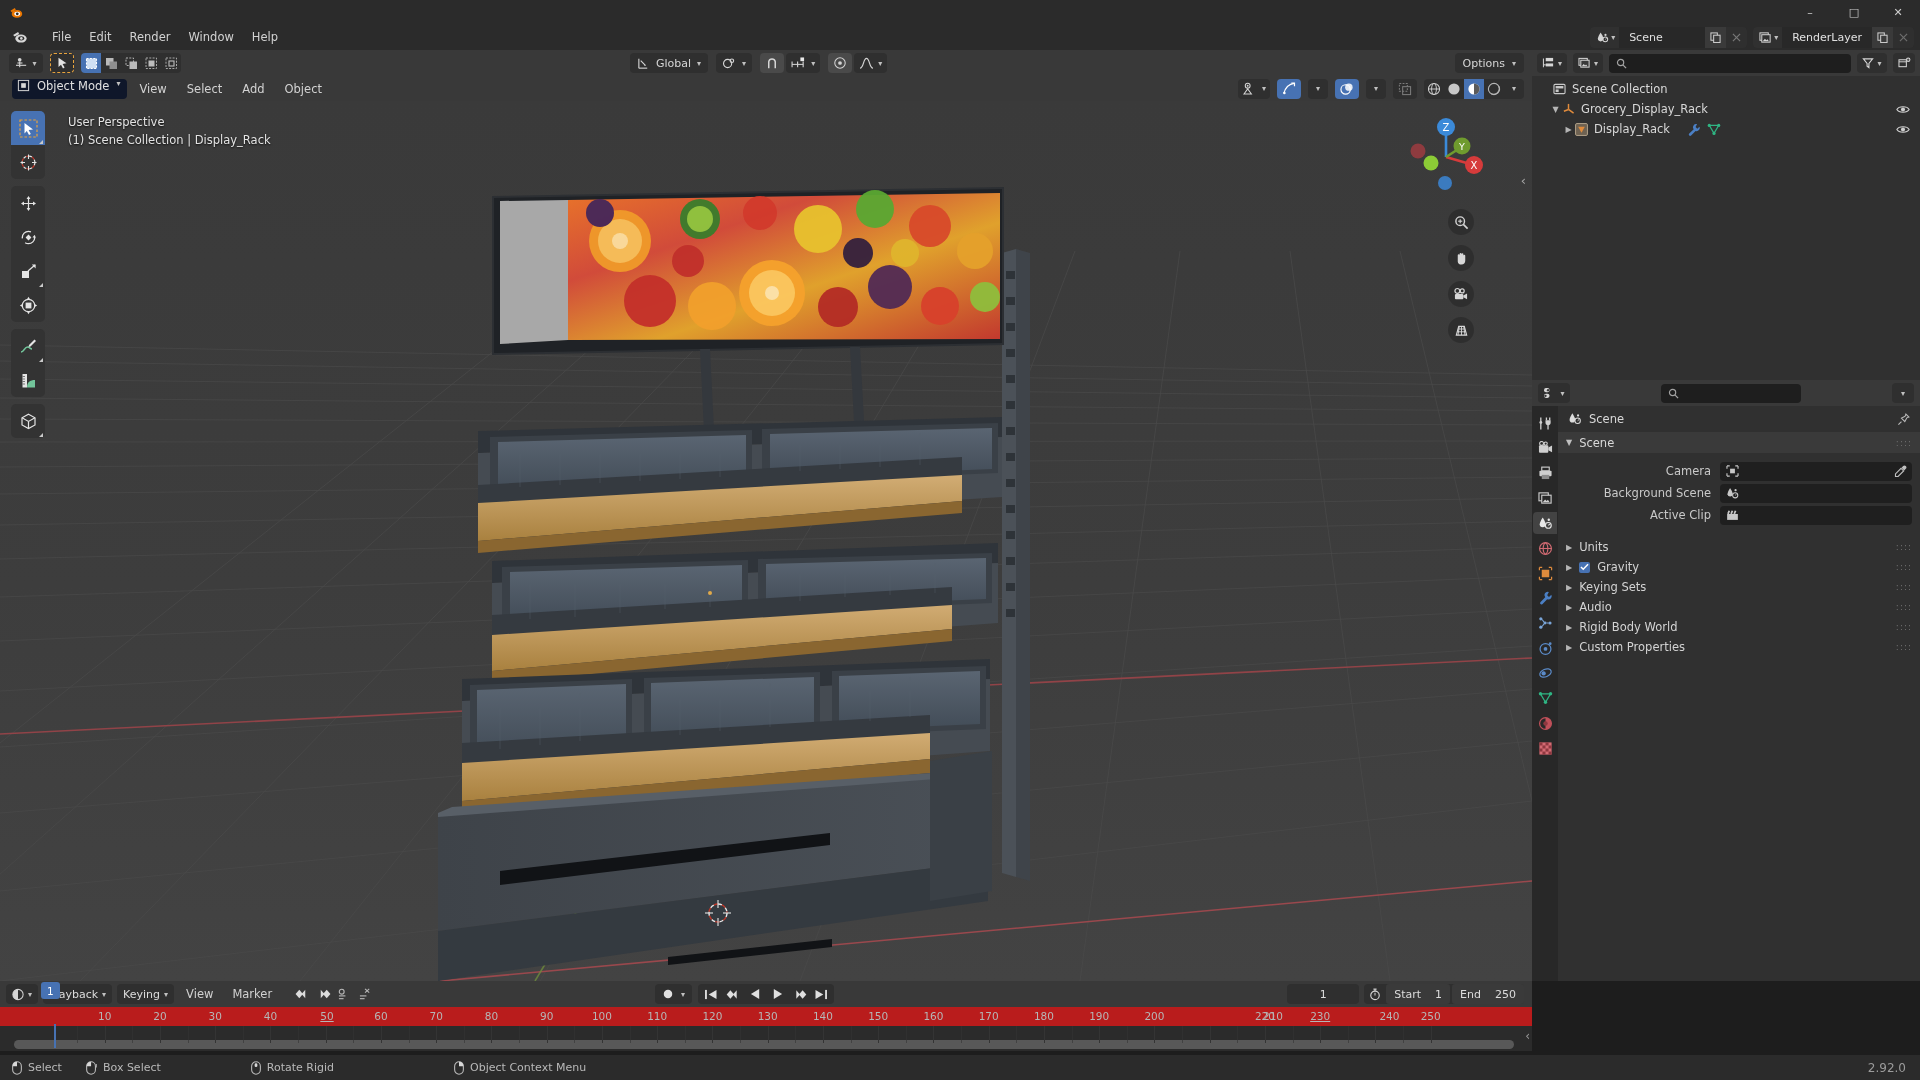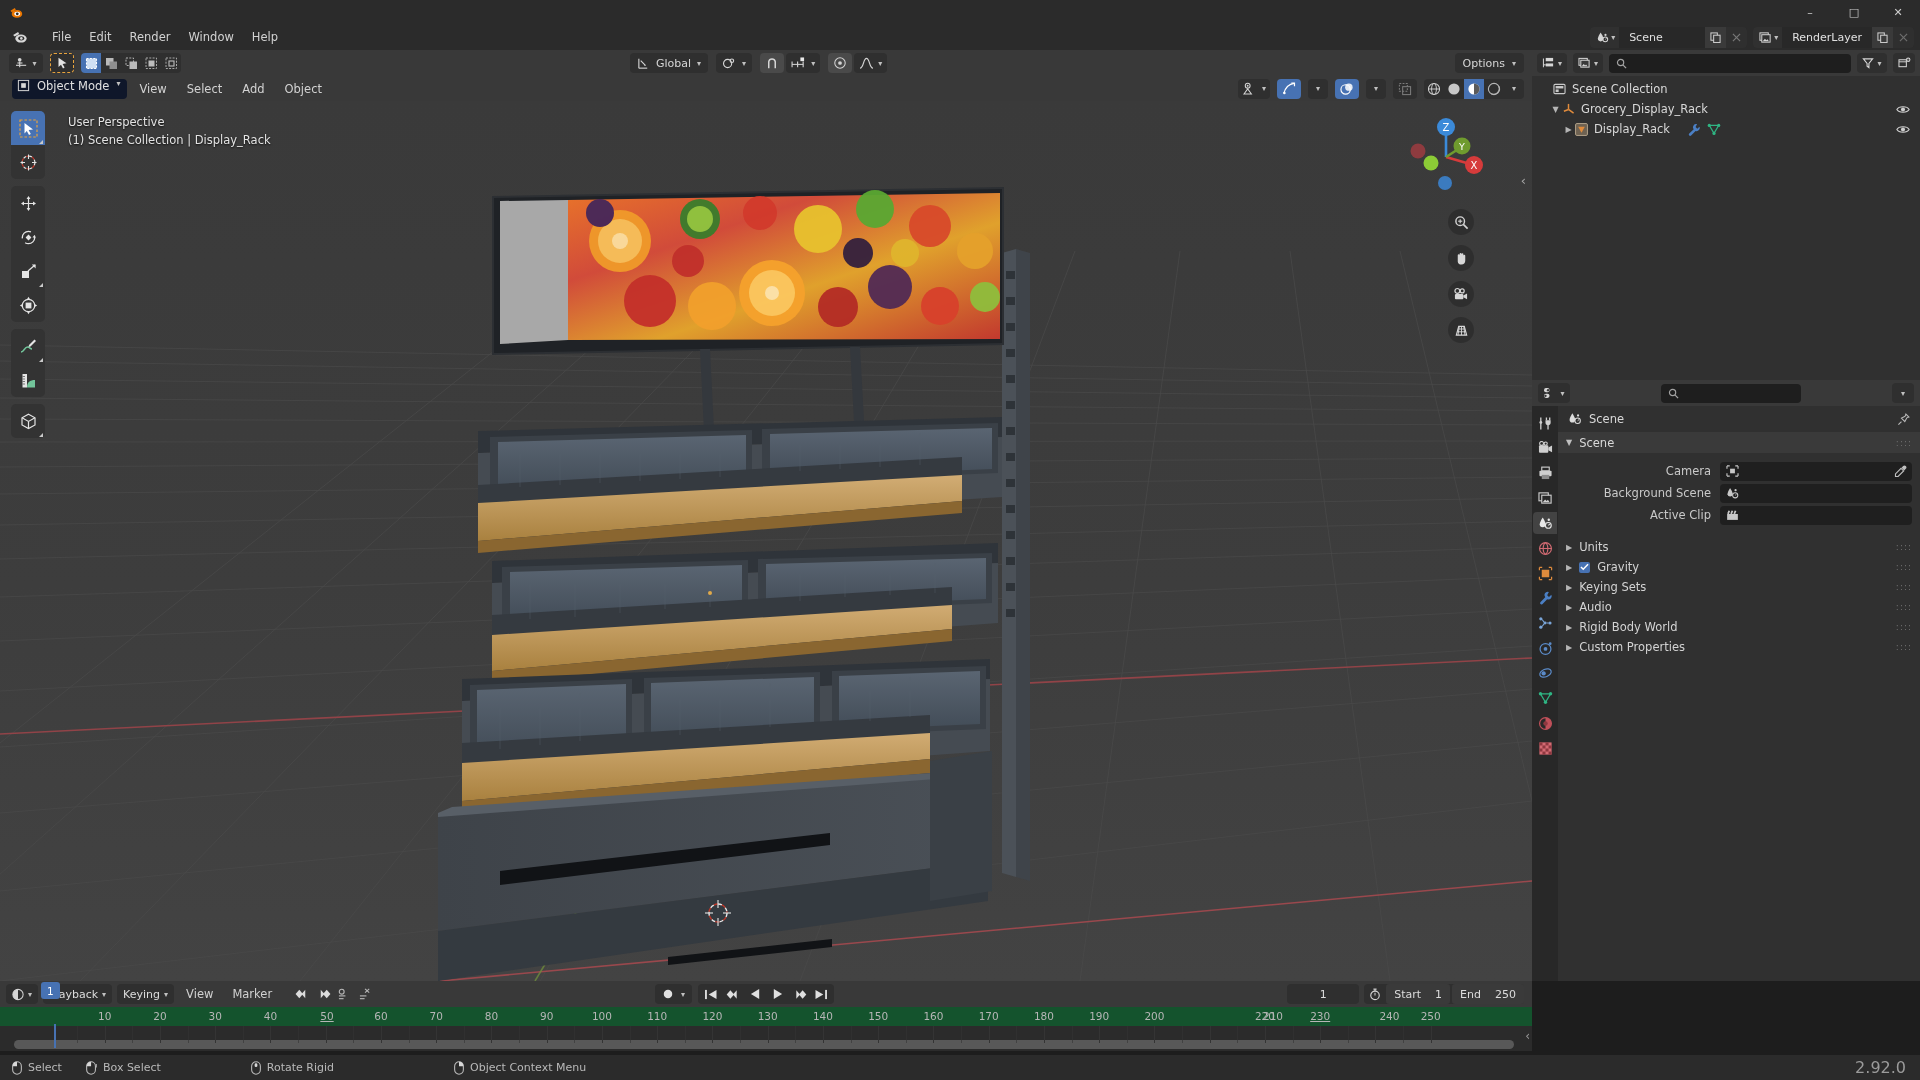--- a/index.html
+++ b/index.html
@@ -148,37 +148,37 @@
   }
   .collapsed-row .grip { position:absolute; right:8px; color:#6d6d6d; font-size:9px; letter-spacing:1px; }
   .cbx { width:11px; height:11px; border-radius:2px; background:#4772b3; display:flex; align-items:center; justify-content:center; }
 
   
   #timeline { position:absolute; left:0; top:981px; width:1532px; height:70px; background:#303030; }
   #tl-header { height:26px; background:#393939; display:flex; align-items:center; gap:5px; padding:0 6px; }
   .tl-pill { height:20px; background:#2f2f2f; border-radius:4px; display:flex; align-items:center; padding:0 6px; gap:4px; font-size:11px; color:#dcdcdc;}
   .tl-menu { font-size:11.5px; color:#d2d2d2; padding:2px 7px; border-radius:3px; }
   .tl-iconbtn { width:20px; height:20px; display:flex; align-items:center; justify-content:center; }
-  #tl-ruler { position:absolute; top:26px; left:0; right:0; height:19px; background:#14532d; }
+  #tl-ruler { position:absolute; top:26px; left:0; right:0; height:19px; background:#b91c1c; }
   .tick-label { position:absolute; top:3px; font-size:10.5px; color:#b6b6b6; transform:translateX(-50%); }
   #tl-playhead-box {
     position:absolute; top:1px; height:17px; background:#4772b3; border-radius:3px;
     display:flex; align-items:center; justify-content:center; color:#fff; font-size:10.5px; padding:0 6px;
   }
   #tl-body { position:absolute; top:45px; left:0; right:0; bottom:0; background:#2b2b2b; }
   .tl-gridline { position:absolute; top:0; bottom:8px; width:1px; background:#343434; }
   #tl-scroll { position:absolute; left:14px; right:18px; bottom:2px; height:9px; background:#585858; border-radius:5px; }
 
   
   #statusbar {
     position:absolute; left:0; bottom:0; width:1920px; height:25px; background:#2b2b2b;
     display:flex; align-items:center; font-size:11px; color:#b9b9b9;
   }
   .status-item { display:flex; align-items:center; gap:6px; }
-  #version { position:absolute; right:14px; font-size:16px; color:#9b9b9b; }
+  #version { position:absolute; right:14px; font-size:12px; color:#9b9b9b; }
   svg { display:block; }
 </style>
 </head>
 <body>
 
 <div id="app">
 
   <div id="titlebar">
     <span class="blender-logo">
       <svg width="15" height="15" viewBox="0 0 16 16">

